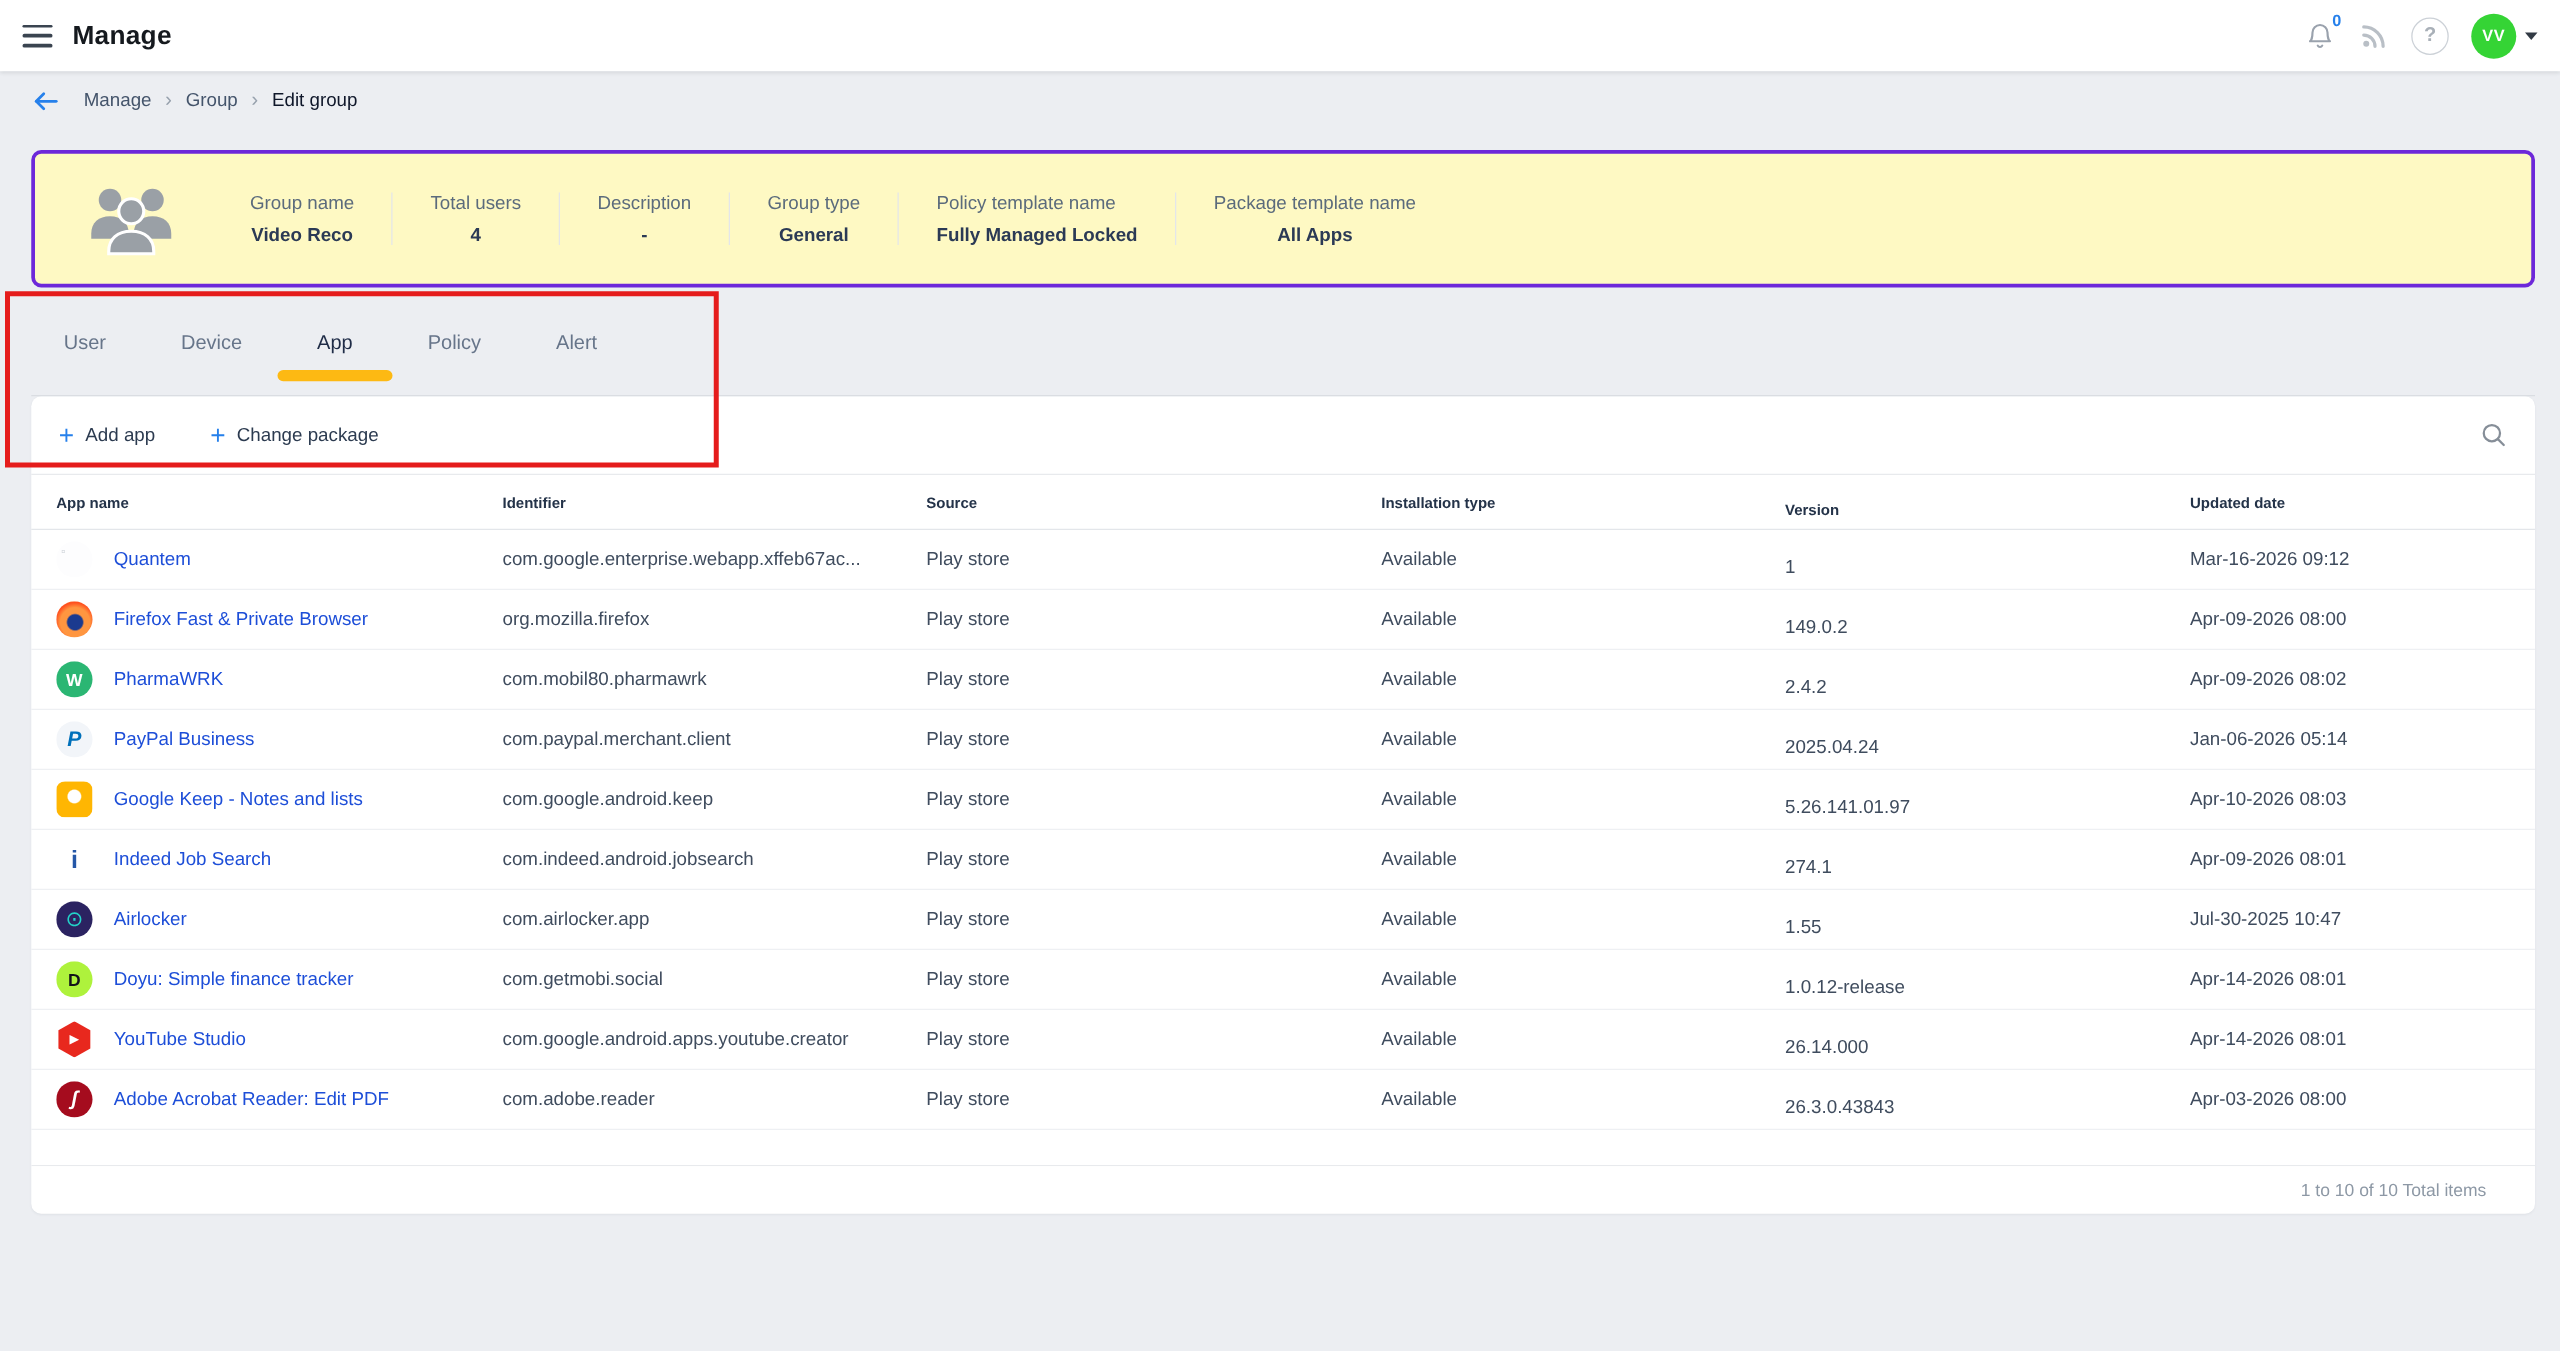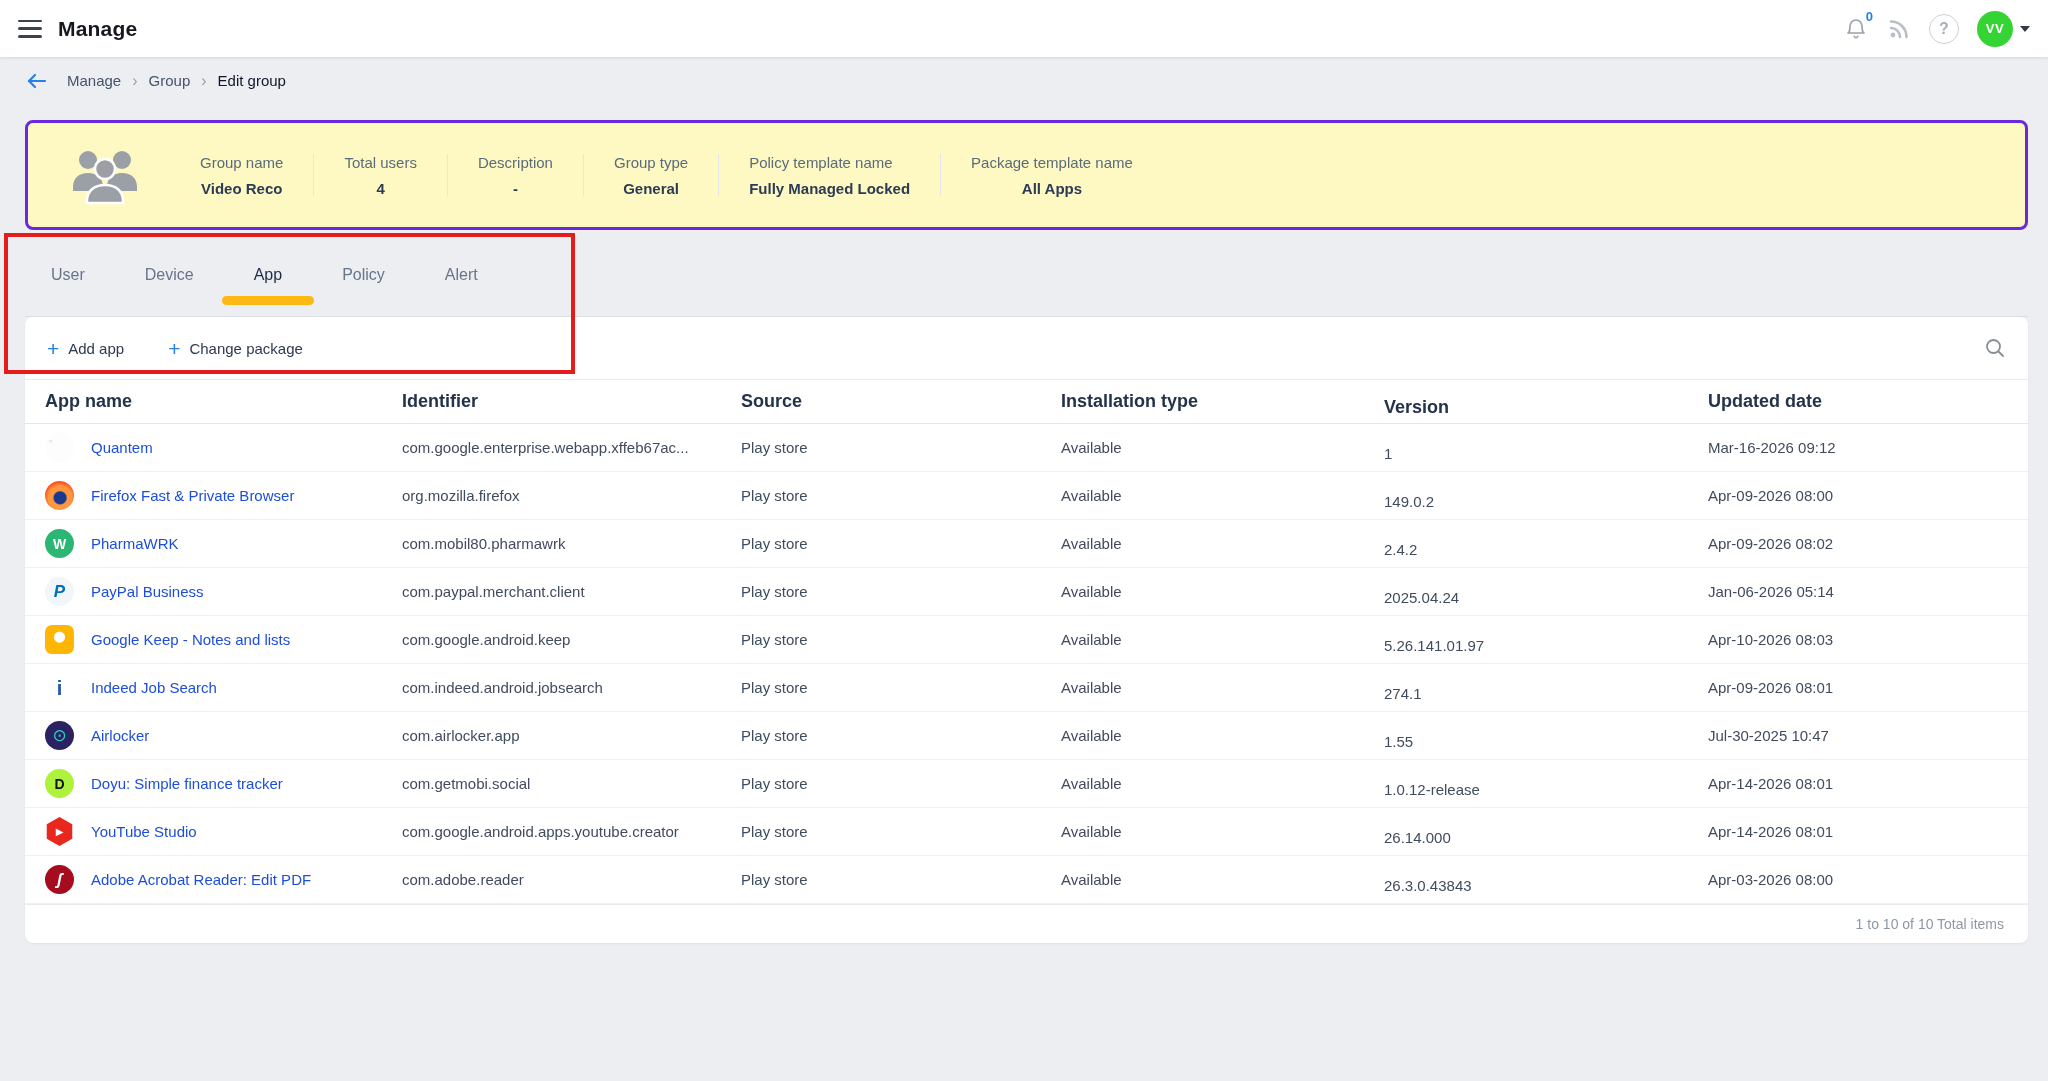--- a/index.html
+++ b/index.html
@@ -58,49 +58,49 @@
     bottom:-21px; width:92px; height:9px; background:#fdb913; border-radius:5px;
   }
   
   .main-card { margin:0 20px 0 25px; background:#fff; border-radius:8px; box-shadow:0 1px 2px rgba(40,50,60,.06); }
   .toolbar { height:63px; display:flex; align-items:center; padding:0 22px; gap:44px; border-bottom:1px solid #e8eaed; }
   .tool-btn { display:flex; align-items:center; gap:9px; cursor:pointer; font-size:15px; color:#2c3b50; }
   .tool-btn .plus { color:#2680eb; font-size:21px; font-weight:400; line-height:1; }
   .toolbar .search { margin-left:auto; }
   
   .thead { display:flex; align-items:center; height:44px; padding:0 20px; border-bottom:1px solid #e3e6ea;
-    font-size:18px; font-weight:700; color:#243349; }
+    font-size:12px; font-weight:700; color:#243349; }
   .trow { display:flex; align-items:center; height:48px; padding:0 20px; border-bottom:1px solid #eef0f3; font-size:15px; }
   .c { flex:none; padding-right:10px; white-space:nowrap; overflow:hidden; text-overflow:ellipsis; }
   .c-app { width:331px; display:flex; align-items:center; gap:17px; }
   .c-id  { width:339px;margin-left:26px; }
   .c-src { width:320px; }
-  .c-inst{ width:323px; }
+  .c-inst{ width:323px;margin-left:44px; }
   .c-ver { width:324px;margin-top:12px; }
   .c-date{ width:290px; }
   .c-menu{ flex:1; display:flex; justify-content:flex-end; padding-right:6px; }
   .app-name { color:#1d4ed8; }
   .app-icon {
     width:29px; height:29px; border-radius:50%; flex:none;
     display:flex; align-items:center; justify-content:center;
     font-size:14px; font-weight:700; line-height:1;
   }
   .icon-broken { background:#fdfdfe; color:#c6ccd2; font-size:9px; justify-content:flex-start; align-items:flex-start; padding:4px 0 0 4px; font-weight:400; }
   .icon-firefox { background:radial-gradient(circle at 52% 58%, #1b3a8f 0 26%, #ff9640 32% 52%, #ff4f1f 70%, #ffbd2e 100%); }
   .icon-keep { border-radius:7px; background:radial-gradient(circle at 50% 42%, #ffffff 0 5px, rgba(255,255,255,0) 6px), #ffb602; }
   .icon-paypal { font-style:italic; font-size:17px; }
   .icon-indeed { font-size:20px; font-weight:700; }
   .icon-hex { border-radius:0; clip-path:polygon(50% 0, 94% 25%, 94% 75%, 50% 100%, 6% 75%, 6% 25%); font-size:10px; font-weight:400; }
   .icon-power { font-size:17px; font-weight:400; }
   .icon-adobe { font-size:16px; font-style:italic; }
   .kebab { display:flex; flex-direction:column; gap:3px; cursor:pointer; padding:4px; }
   .kebab i { width:4px; height:4px; border-radius:50%; background:#2680eb; }
   .tfoot { height:39px; display:flex; align-items:center; justify-content:flex-end;
-    padding-right:24px; border-top:1px solid #e8eaed; color:#8d98a5; font-size:14px;
-    border-radius:0 0 8px 8px; }
+    padding-right:39px; border-top:1px solid #e8eaed; color:#8d98a5; font-size:14px;
+    border-radius:0 0 8px 8px;margin-top:28px; }
   
   .annotation-rect {
     position:absolute; left:4px; top:233px; width:571px; height:141px;
     border:4px solid #e51c1c; pointer-events:none; z-index:50;
   }
   svg { display:block; }
 </style>
 </head>
 <body>
 

